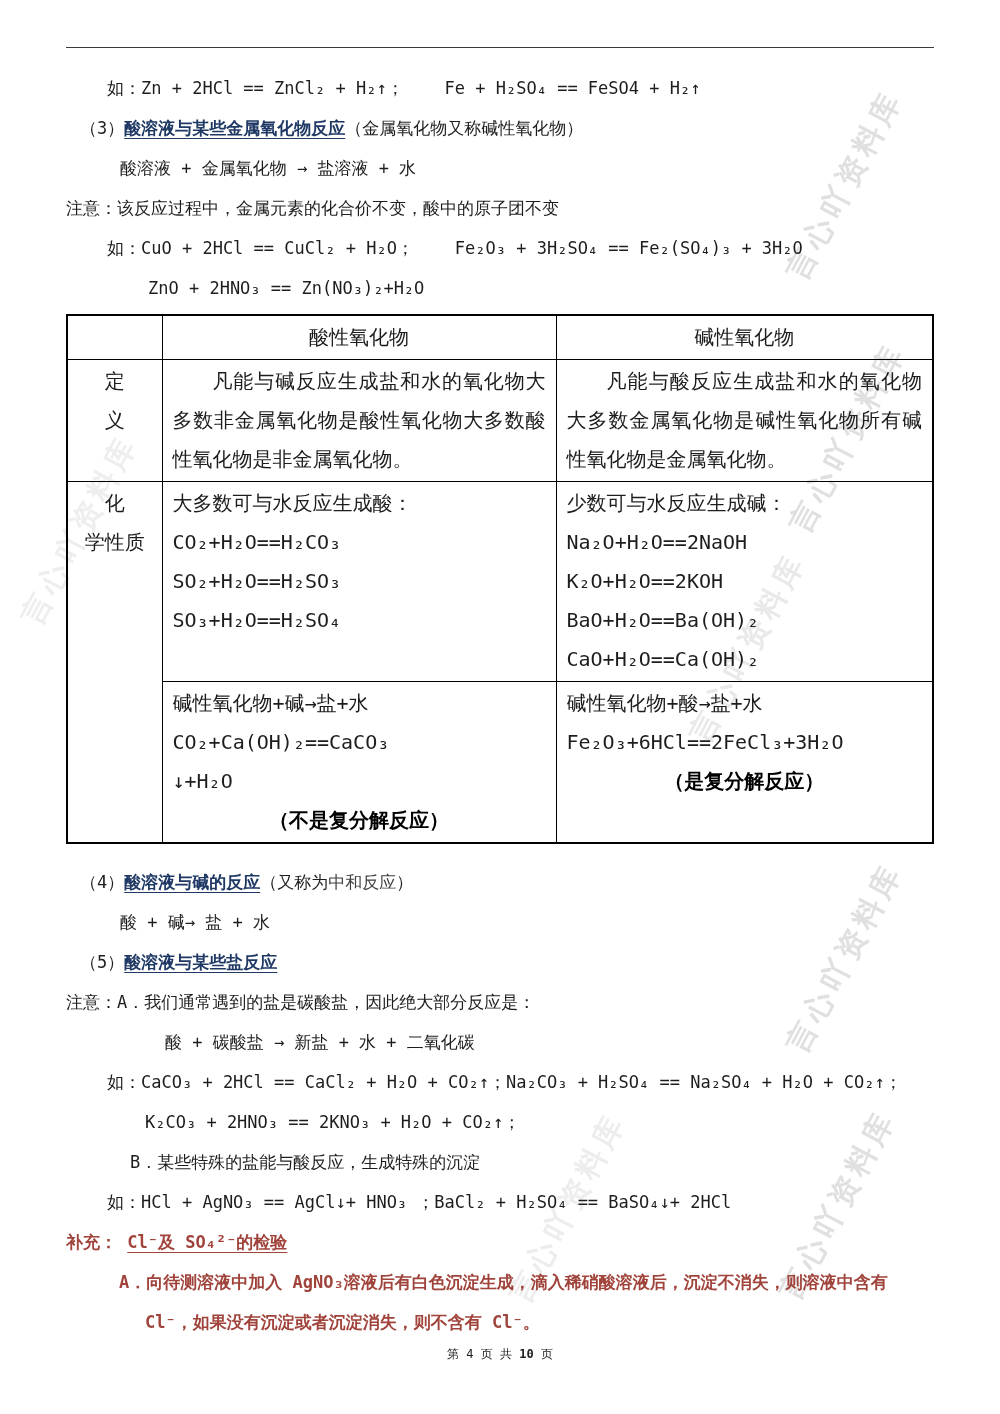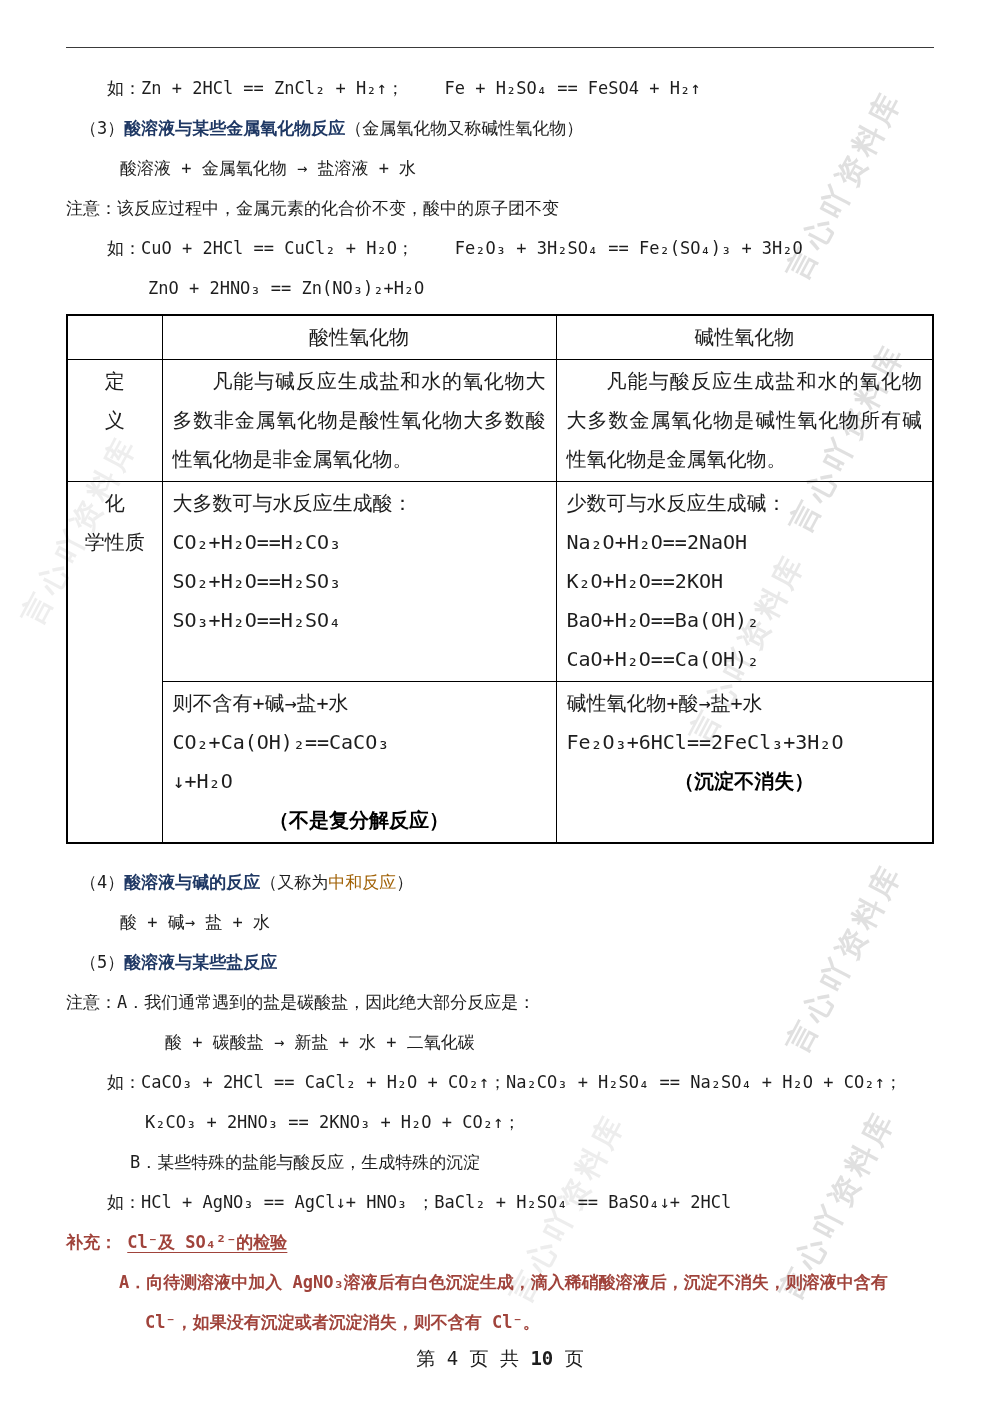--- a/index.html
+++ b/index.html
@@ -32,42 +32,42 @@
   .content p { line-height:40px; white-space:pre-wrap; }
 
   .ind-14 { padding-left:14px; }
   .ind-41 { padding-left:41px; }
   .ind-54 { padding-left:54px; }
   .ind-64 { padding-left:64px; }
   .ind-79 { padding-left:79px; }
   .ind-82 { padding-left:82px; }
   .ind-99 { padding-left:99px; }
 
-  .term { color:#1f3864; font-weight:600; text-underline-offset:4px; }
-  .red  { color:#a16207; }
+  .term { color:#1f3864; font-weight:600; text-decoration:underline; text-underline-offset:4px; }
+  .red  { color:#404040; }
 
   .oxide-table {
     width:866px; table-layout:fixed; border-collapse:collapse;
     border:2px solid #000; margin-top:6px; font-size:20px;
   }
   .c-label { width:95px; } .c-acid { width:394px; } .c-base { width:377px; }
   .oxide-table td { border:1px solid #000; vertical-align:top; padding:2px 10px; line-height:39px; }
   .pre { white-space:pre-wrap; }
   .th-cell { text-align:center; line-height:37px; padding:1px 4px; }
   .label-cell { text-align:center; padding:2px 4px; }
   .def-cell { text-indent:2em; text-align:justify;font-family:Liberation Serif, serif; }
   .red-note { color:#000000; font-weight:600; text-align:center; white-space:normal; }
 
   .mt { margin-top:18px; }
 
   .supp-heading { color:#a0433b; font-weight:600; }
   .supp-title { text-decoration:underline; text-underline-offset:4px; }
   .supp-body { color:#a0433b; font-weight:600; padding-left:79px; text-indent:-26px; }
 
-  .footer { position:absolute; top:1346px; left:0; width:1000px; text-align:center; font-size:19px; z-index:1; }
+  .footer { position:absolute; top:1346px; left:0; width:1000px; text-align:center; font-size:12px; z-index:1; }
   .footer .bold { font-weight:700; }
 </style>
 </head>
 <body>
 
 <div class="page">
 
   <span class="wm w1">言心吖资料库</span>
   <span class="wm w2">言心吖资料库</span>
   <span class="wm w3">言心吖资料库</span>
@@ -111,28 +111,28 @@
 CO₂+H₂O==H₂CO₃
 SO₂+H₂O==H₂SO₃
 SO₃+H₂O==H₂SO₄</td>
           <td class="pre">少数可与水反应生成碱：Na₂O+H₂O==2NaOH
 K₂O+H₂O==2KOH
 BaO+H₂O==Ba(OH)₂
 CaO+H₂O==Ca(OH)₂</td>
         </tr>
         <tr>
           <td>
-            <div class="pre">则不含有+碱→盐+水 CO₂+Ca(OH)₂==CaCO₃
+            <div class="pre">碱性氧化物+碱→盐+水 CO₂+Ca(OH)₂==CaCO₃
 ↓+H₂O</div>
             <div class="red-note">（不是复分解反应）</div>
           </td>
           <td>
             <div class="pre">碱性氧化物+酸→盐+水
 Fe₂O₃+6HCl==2FeCl₃+3H₂O</div>
-            <div class="red-note">（沉淀不消失）</div>
+            <div class="red-note">（是复分解反应）</div>
           </td>
         </tr>
       </tbody>
     </table>
 
     <p class="ind-14 mt"><span>（4）</span><span class="term">酸溶液与碱的反应</span><span>（又称为</span><span class="red">中和反应</span><span>）</span></p>
     <p class="ind-54">酸 + 碱→ 盐 + 水</p>
     <p class="ind-14"><span>（5）</span><span class="term">酸溶液与某些盐反应</span></p>
     <p>注意：A．我们通常遇到的盐是碳酸盐，因此绝大部分反应是：</p>
     <p class="ind-99">酸 + 碳酸盐 → 新盐 + 水 + 二氧化碳</p>

